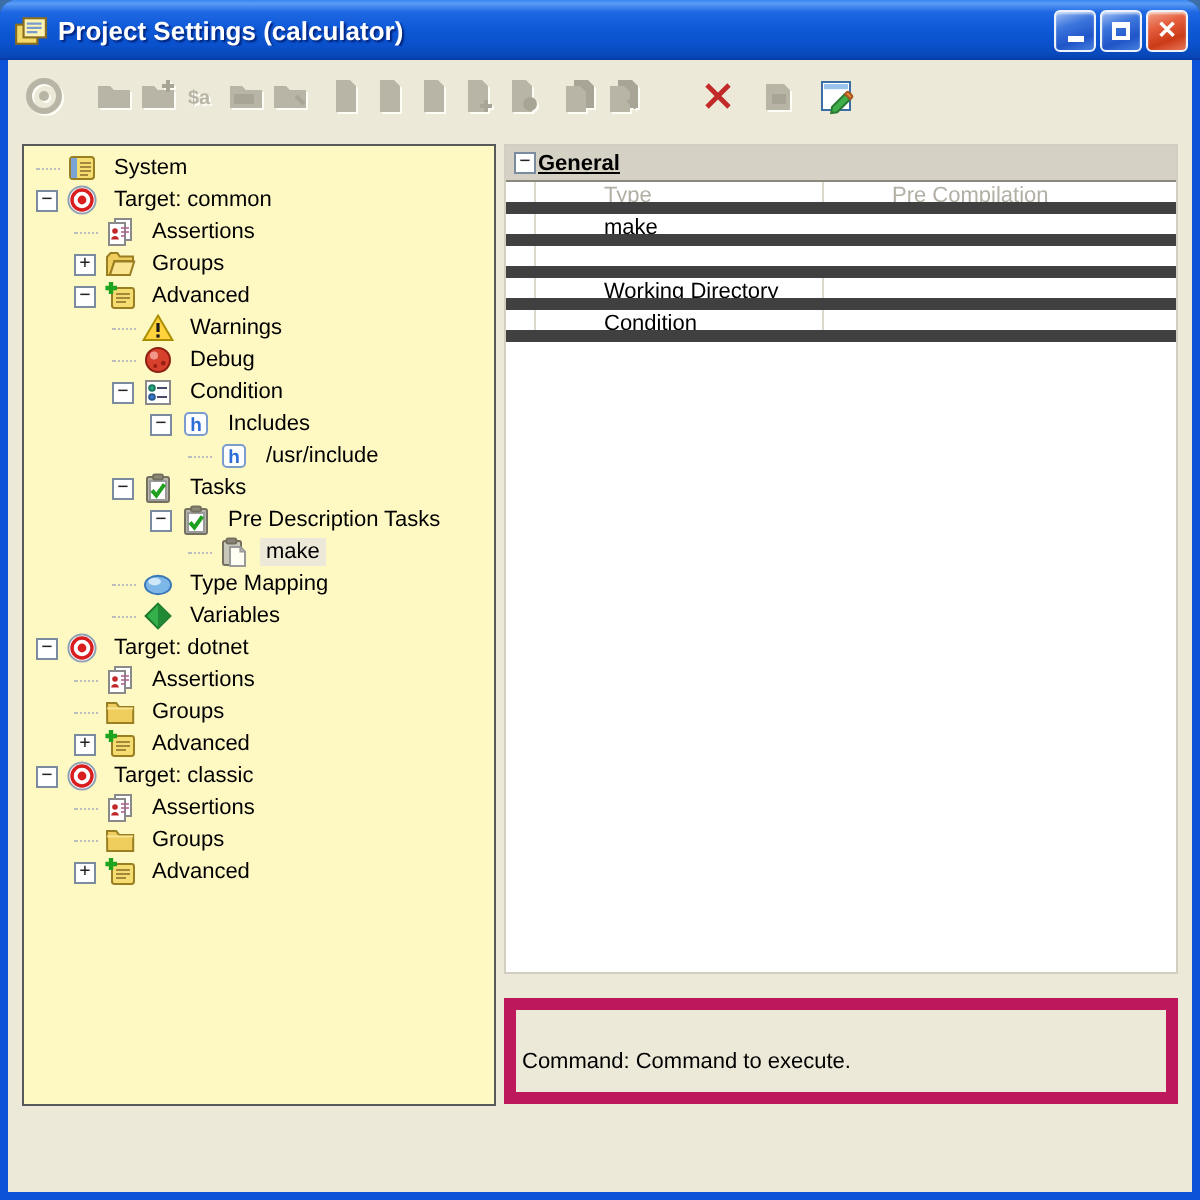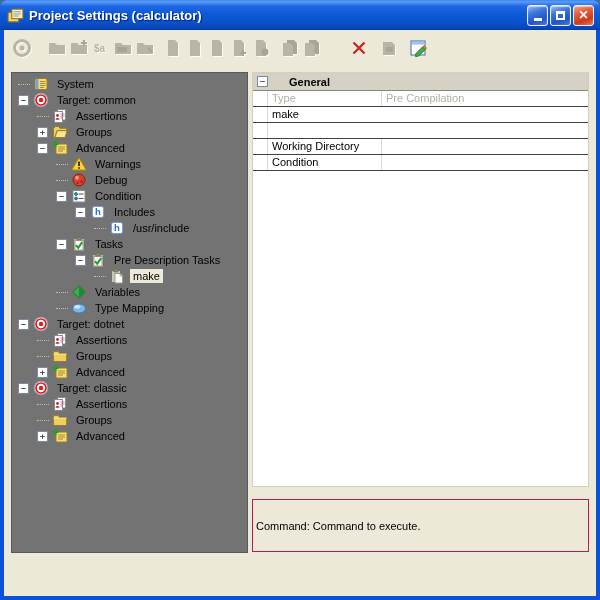--- a/index.html
+++ b/index.html
@@ -31,49 +31,49 @@
   .client { position:absolute; left:0; top:30px; width:592px; height:566px; background:#ece9d8; }
 
   
   .toolbar { position:absolute; left:7px; top:5px; height:26px; display:flex; align-items:center; }
   .tb-group { display:flex; align-items:center; }
   .tb-icon { width:22px; height:22px; display:flex; align-items:center; justify-content:center; }
   .tb-icon.disabled svg { filter:drop-shadow(1px 1px 0 #fdfcf5); }
 
   
   .treepanel { position:absolute; left:7px; top:42px; width:237px; height:481px;
-    background:#737373; border:1px solid #58595b; overflow:hidden; padding-top:3px; }
+    background:#fef9c3; border:1px solid #58595b; overflow:hidden; padding-top:3px; }
   .trow { height:16px; display:flex; align-items:center; white-space:nowrap; }
   .indent { flex:0 0 auto; height:16px; }
   .exp { flex:0 0 19px; height:16px; display:flex; align-items:center; justify-content:center; }
   .expbox { width:11px; height:11px; border:1px solid #7b8ba0; background:#fff; color:#222;
     font-size:9px; line-height:9px; text-align:center; font-family:"DejaVu Sans Mono", monospace; }
   .expstub { width:12px; border-top:1px dotted #bdbdbd; }
   .ticon { flex:0 0 17px; height:16px; margin-right:4px; }
   .ticon svg { width:16px; height:16px; }
   .tlabel { padding:1px 3px; color:#000; }
   .trow.selected .tlabel { background:#ece9d8; }
 
   
   .pgrid { position:absolute; left:248px; top:42px; width:337px; height:415px;
     background:#fff; border:1px solid #d2cfc2; }
   .pg-cat { height:18px; background:#d5d1c5; border-bottom:1px solid #8a887c;
     display:flex; align-items:center; }
   .pg-cat .expbox { margin-left:4px; }
-  .pg-cat-label { font-weight:bold; margin-left:21px; }
-  .prow { height:16px; display:flex; border-bottom:1px solid #404040; }
+  .pg-cat-label { font-weight:bold; margin-left:1px;text-decoration:underline; }
+  .prow { height:16px; display:flex; border-bottom:6px solid #404040;gap:30px; }
   .pgutter { flex:0 0 15px; border-right:1px solid #dbd8cc; }
   .pname { flex:0 0 114px; border-right:1px solid #dbd8cc; padding:1px 0 0 4px; overflow:hidden; }
   .pvalue { flex:1 1 auto; padding:1px 0 0 4px; overflow:hidden; }
   .prow.disabled .pname, .prow.disabled .pvalue { color:#b2afa4; }
   .prow.selected .pname { background:#316ac5; color:#fff; }
 
   
   .helpbox { position:absolute; left:248px; top:469px; width:337px; height:53px;
-    border:1px solid #be185d; background:#ece9d8; padding:20px 4px 0 3px; color:#000; }
+    border:6px solid #be185d; background:#ece9d8; padding:20px 4px 0 3px; color:#000; }
 
   
   .btn { position:absolute; width:73px; height:23px; border:1px solid #003c74; border-radius:3px;
     background:linear-gradient(180deg,#ffffff 0%,#f5f4ef 45%,#e9e7db 80%,#d8d5c8 100%);
     box-shadow:inset -1px -2px 2px rgba(160,150,120,.35), inset 1px 1px 0 #fff;
     font-family:Liberation Serif, serif; font-size:11px; color:#000;
     display:flex; align-items:center; justify-content:center; cursor:default;margin-top:40px; }
   .btn-ok { left:421px; top:537px; }
   .btn-cancel { left:510px; top:537px; }
 </style>
@@ -388,36 +388,36 @@
             </svg></span>
     <span class="tlabel">make</span>
   </div>
 
   <div class="trow">
     <span class="indent" style="width: 40px;"></span>
     <span class="exp">
             <span class="expstub"></span>
           </span>
     <span class="ticon"><svg viewBox="0 0 16 16">
+              <ellipse cx="8" cy="8.5" rx="6.5" ry="4.6" fill="#7db7e8" stroke="#3a78b8"></ellipse>
+              <ellipse cx="6.3" cy="6.8" rx="3.2" ry="1.9" fill="#cfe7fa"></ellipse>
+            </svg></span>
+    <span class="tlabel">Type Mapping</span>
+  </div>
+
+  <div class="trow">
+    <span class="indent" style="width: 40px;"></span>
+    <span class="exp">
+            <span class="expstub"></span>
+          </span>
+    <span class="ticon"><svg viewBox="0 0 16 16">
               <path d="M8 1.8l6.2 6.2L8 14.2 1.8 8z" fill="#33b04a" stroke="#1b7a2c"></path>
               <path d="M8 1.8l6.2 6.2L8 14.2z" fill="#218836"></path>
             </svg></span>
     <span class="tlabel">Variables</span>
-  </div>
-
-  <div class="trow">
-    <span class="indent" style="width: 40px;"></span>
-    <span class="exp">
-            <span class="expstub"></span>
-          </span>
-    <span class="ticon"><svg viewBox="0 0 16 16">
-              <ellipse cx="8" cy="8.5" rx="6.5" ry="4.6" fill="#7db7e8" stroke="#3a78b8"></ellipse>
-              <ellipse cx="6.3" cy="6.8" rx="3.2" ry="1.9" fill="#cfe7fa"></ellipse>
-            </svg></span>
-    <span class="tlabel">Type Mapping</span>
   </div>
 
   <div class="trow">
     <span class="indent" style="width: 2px;"></span>
     <span class="exp">
             <span class="expbox">−</span>
           </span>
     <span class="ticon"><svg viewBox="0 0 16 16">
               <circle cx="8" cy="8" r="6.8" fill="#fff" stroke="#8fa0b5"></circle>
               <circle cx="8" cy="8" r="5" fill="none" stroke="#d81e1e" stroke-width="1.7"></circle>

